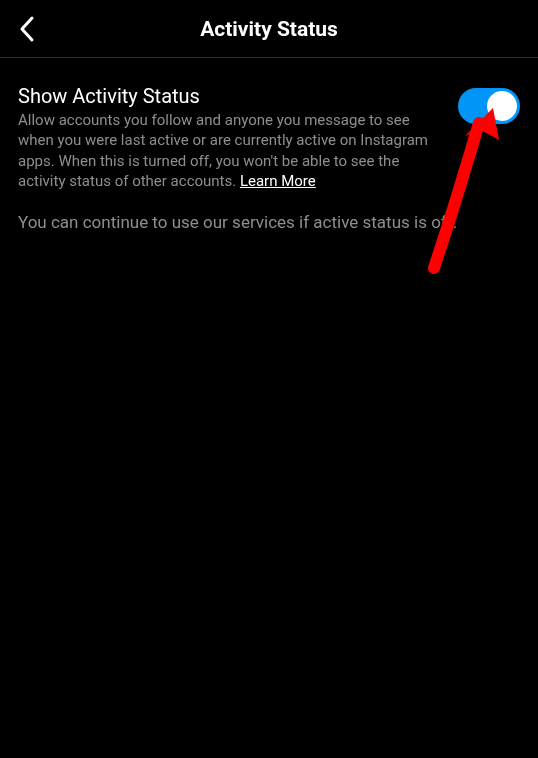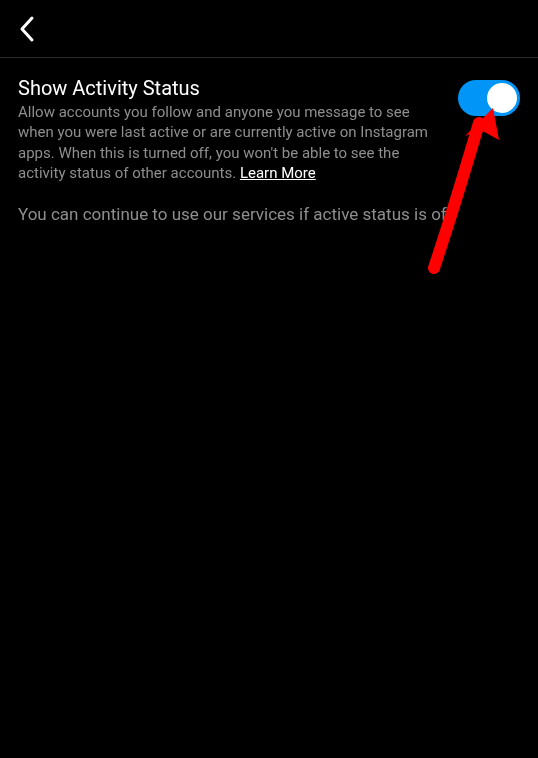--- a/index.html
+++ b/index.html
@@ -52,20 +52,21 @@
       color: #ffffff;
     }
     .content {
       padding: 18px 18px;
     }
     .setting-row {
       display: flex;
       align-items: flex-start;
       justify-content: space-between;
       gap: 16px;
+      margin-top: 8px;
     }
     .setting-text {
       flex: 1;
     }
     .setting-title {
       font-size: 20px;
       color: #ffffff;
       margin-bottom: 2px;
       font-weight: 400;
     }
@@ -119,20 +120,21 @@
   </style>
 </head>
 <body>
 
 <div class="header">
   <div class="back-button">
     <svg viewBox="0 0 18 28">
       <polyline points="14,3 4,14 14,25"></polyline>
     </svg>
   </div>
+  <div class="page-title">Activity Status</div>
 </div>
 
 <div class="content">
   <div class="setting-row">
     <div class="setting-text">
       <div class="setting-title">Show Activity Status</div>
       <div class="setting-description">
         <span>Allow accounts you follow and anyone you message to see when you were last active or are currently active on Instagram apps. When this is turned off, you won't be able to see the activity status of other accounts. </span><span class="learn-more">Learn More</span>
       </div>
     </div>

